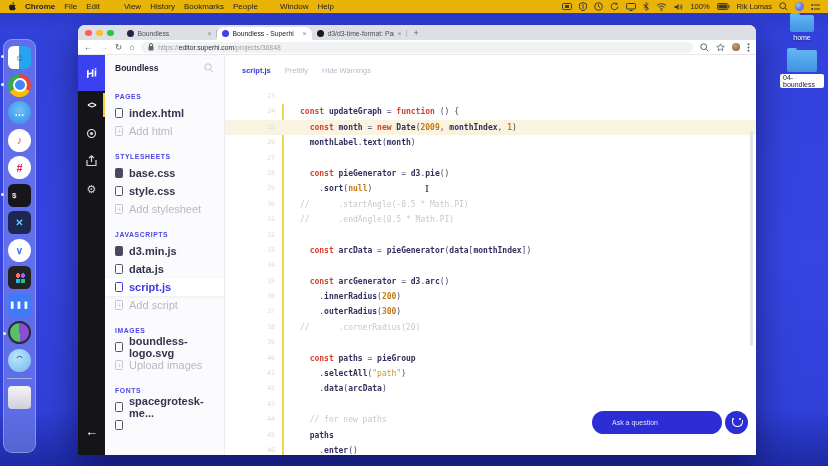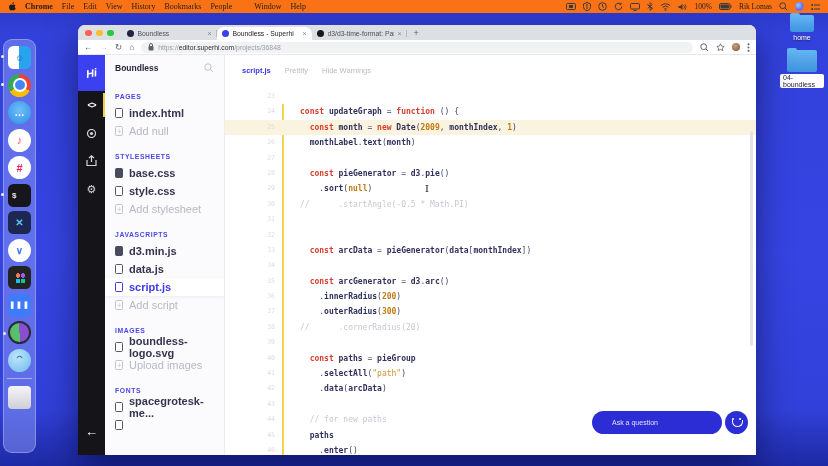--- a/index.html
+++ b/index.html
@@ -4,22 +4,22 @@
 <style>
   * { margin:0; padding:0; box-sizing:border-box; }
   html,body { width:828px; height:466px; }
   body { font-family:"Liberation Sans", sans-serif; position:relative; overflow:hidden; background:#3342dc; }
 
   
   .desktop { position:absolute; inset:0;
     background:linear-gradient(180deg,#2a36c2 0%,#3241da 7%,#3645e2 55%,#3140d8 88%,#1d2aa4 100%); }
 
   
-  .menubar { position:absolute; top:0; left:0; right:0; height:13px; background:#f97316;
-    display:flex; align-items:center; padding:0 8px; gap:3px; font-size:8px; color:#1d1d1f; z-index:60;font-family:Liberation Serif, serif; }
+  .menubar { position:absolute; top:0; left:0; right:0; height:13px; background:#eab308;
+    display:flex; align-items:center; padding:0 8px; gap:3px; font-size:8px; color:#1d1d1f; z-index:60; }
   .menubar .mleft { display:flex; align-items:center; gap:9px; }
   .menubar .appname { font-weight:700; }
   .menubar .mright { margin-left:auto; display:flex; align-items:center; gap:7px; }
   .sicon { display:flex; align-items:center; }
   .mb-user { font-size:7.5px; }
 
   
   .dock { position:absolute; left:3px; top:39px; bottom:13px; width:33px;
     background:rgba(150,165,248,.45); border:1px solid rgba(255,255,255,.28); border-radius:9px;
     display:flex; flex-direction:column; align-items:center; padding:6px 0 4px; gap:4.5px; z-index:5; }
@@ -152,21 +152,21 @@
 <div class="desktop"></div>
 
 <div class="menubar">
   <div class="mleft">
     <span class="sicon">
       <svg class="ic" width="8" height="9" viewBox="0 0 8 9">
           <path d="M5.6 1.4c.3-.4.5-.9.4-1.4-.4 0-.9.3-1.2.7-.3.3-.5.9-.4 1.3.5 0 .9-.2 1.2-.6zM6.8 4.7c0-1 .8-1.5.8-1.5S7 2.4 5.9 2.4c-.7 0-1.2.4-1.5.4-.3 0-.8-.4-1.4-.4C1.9 2.4 1 3.4 1 5c0 1.7 1.3 3.5 2 3.5.4 0 1-.4 1.4-.4.4 0 .9.4 1.4.4.7 0 1.7-1.6 1.9-2.3-.6-.3-.9-.8-.9-1.5z" fill="#1d1d1f"></path>
         </svg>
     </span>
     <span class="appname">Chrome</span>
-    <span class="menus"><span style="margin-right: 9px;">File</span><span style="margin-right: 9px;">Edit</span><span style="margin-right: 9px;">View</span><span style="margin-right: 9px;">History</span><span style="margin-right: 9px;">Bookmarks</span><span style="margin-right: 22px;">People</span><span style="margin-right: 9px;">Window</span><span style="margin-right: 9px;">Help</span></span>
+    <span class="menus"><span style="margin-right: 9px;">File</span><span style="margin-right: 9px;">Edit</span><span style="margin-right: 9px; margin-left: 15px;">View</span><span style="margin-right: 9px;">History</span><span style="margin-right: 9px;">Bookmarks</span><span style="margin-right: 22px;">People</span><span style="margin-right: 9px;">Window</span><span style="margin-right: 9px;">Help</span></span>
   </div>
   <div class="mright">
     <span class="sicon">
         <svg class="ic" width="10" height="8" viewBox="0 0 10 8">
           <rect x="0.5" y="0.5" width="9" height="6" rx="1" fill="none" stroke="#3a3a3a"></rect>
           <rect x="3" y="2" width="4" height="3" fill="#3a3a3a"></rect>
         </svg>
       </span>
     <span class="sicon">
         <svg class="ic" width="8" height="9" viewBox="0 0 8 9">
@@ -373,21 +373,21 @@
       </div>
       <div class="sections">
           <div class="section">
             <div class="section-title">PAGES</div>
             <div class="item">
               <span class="ficon"></span>
               <span>index.html</span>
             </div>
             <div class="item muted">
               <span class="ficon"></span>
-              <span>Add null</span>
+              <span>Add html</span>
             </div>
           </div>
           <div class="section">
             <div class="section-title">STYLESHEETS</div>
             <div class="item locked">
               <span class="ficon"></span>
               <span>base.css</span>
             </div>
             <div class="item">
               <span class="ficon"></span>
@@ -452,21 +452,21 @@
         <div class="yellow-line"></div>
         <div id="code-lines">
             <div class="code-line"><span class="ln">23</span><span class="ct"></span></div>
             <div class="code-line"><span class="ln">24</span><span class="ct"><span class="k">const </span><span class="n">updateGraph</span><span class="p"> = </span><span class="k">function</span><span class="p"> () {</span></span></div>
             <div class="code-line hl"><span class="ln">25</span><span class="ct"><span class="p">  </span><span class="k">const </span><span class="n">month</span><span class="p"> = </span><span class="k">new </span><span class="n">Date</span><span class="p">(</span><span class="m">2009</span><span class="p">, </span><span class="n">monthIndex</span><span class="p">, </span><span class="m">1</span><span class="p">)</span></span></div>
             <div class="code-line"><span class="ln">26</span><span class="ct"><span class="p">  </span><span class="n">monthLabel</span><span class="p">.</span><span class="n">text</span><span class="p">(</span><span class="n">month</span><span class="p">)</span></span></div>
             <div class="code-line"><span class="ln">27</span><span class="ct"></span></div>
             <div class="code-line"><span class="ln">28</span><span class="ct"><span class="p">  </span><span class="k">const </span><span class="n">pieGenerator</span><span class="p"> = </span><span class="n">d3</span><span class="p">.</span><span class="n">pie</span><span class="p">()</span></span></div>
             <div class="code-line"><span class="ln">29</span><span class="ct"><span class="p">    .</span><span class="n">sort</span><span class="p">(</span><span class="m">null</span><span class="p">)</span></span></div>
             <div class="code-line"><span class="ln">30</span><span class="ct"><span class="c">//      .startAngle(-0.5 * Math.PI)</span></span></div>
-            <div class="code-line"><span class="ln">31</span></div>
+            <div class="code-line"><span class="ln">31</span><span class="ct"><span class="c">//      .endAngle(0.5 * Math.PI)</span></span></div>
             <div class="code-line"><span class="ln">32</span><span class="ct"></span></div>
             <div class="code-line"><span class="ln">33</span><span class="ct"><span class="p">  </span><span class="k">const </span><span class="n">arcData</span><span class="p"> = </span><span class="n">pieGenerator</span><span class="p">(</span><span class="n">data</span><span class="p">[</span><span class="n">monthIndex</span><span class="p">])</span></span></div>
             <div class="code-line"><span class="ln">34</span><span class="ct"></span></div>
             <div class="code-line"><span class="ln">35</span><span class="ct"><span class="p">  </span><span class="k">const </span><span class="n">arcGenerator</span><span class="p"> = </span><span class="n">d3</span><span class="p">.</span><span class="n">arc</span><span class="p">()</span></span></div>
             <div class="code-line"><span class="ln">36</span><span class="ct"><span class="p">    .</span><span class="n">innerRadius</span><span class="p">(</span><span class="m">200</span><span class="p">)</span></span></div>
             <div class="code-line"><span class="ln">37</span><span class="ct"><span class="p">    .</span><span class="n">outerRadius</span><span class="p">(</span><span class="m">300</span><span class="p">)</span></span></div>
             <div class="code-line"><span class="ln">38</span><span class="ct"><span class="c">//      .cornerRadius(20)</span></span></div>
             <div class="code-line"><span class="ln">39</span><span class="ct"></span></div>
             <div class="code-line"><span class="ln">40</span><span class="ct"><span class="p">  </span><span class="k">const </span><span class="n">paths</span><span class="p"> = </span><span class="n">pieGroup</span></span></div>
             <div class="code-line"><span class="ln">41</span><span class="ct"><span class="p">    .</span><span class="n">selectAll</span><span class="p">(</span><span class="s">"path"</span><span class="p">)</span></span></div>

